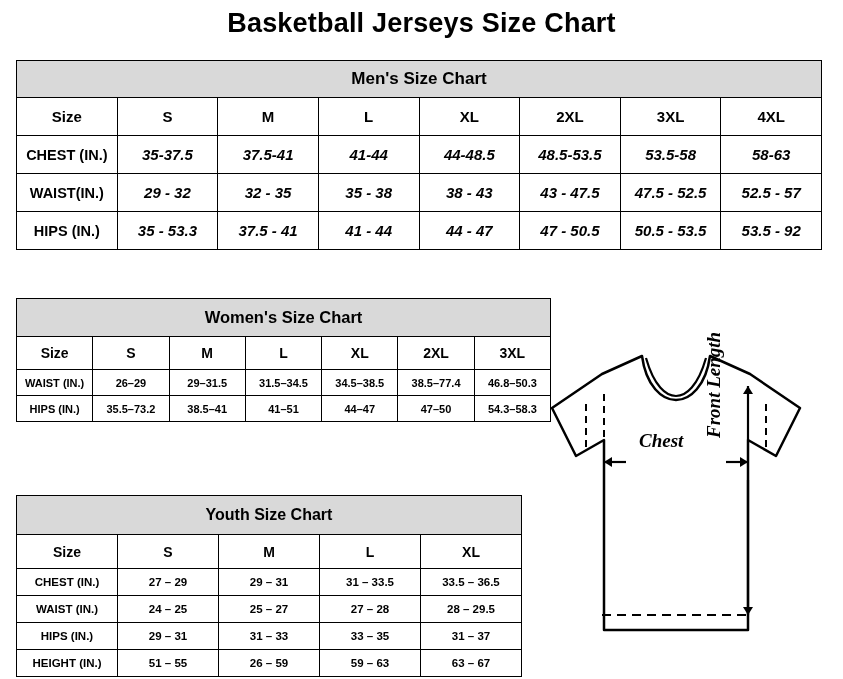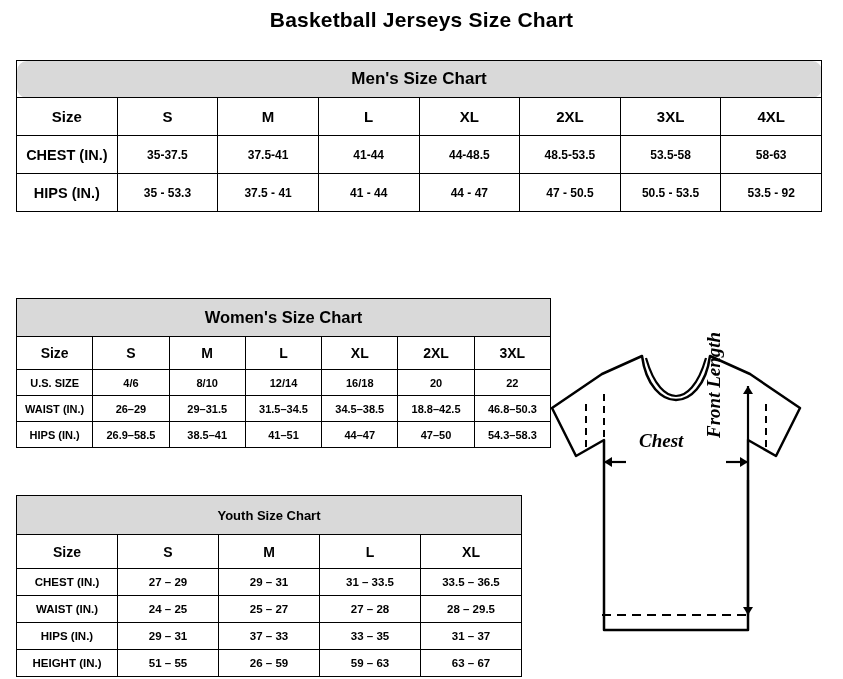--- a/index.html
+++ b/index.html
@@ -10,21 +10,21 @@
   body {
     width: 843px;
     height: 679px;
     font-family: "Liberation Sans", sans-serif;
     color: #000000;
     position: relative;
     overflow: hidden;
   }
   #page-title {
     text-align: center;
-    font-size: 21px;
+    font-size: 27px;
     font-weight: bold;
     margin: 8px 0 0 0;
     letter-spacing: 0.2px;
   }
   .chart-block {
     position: absolute;
     box-sizing: border-box;
   }
   table.size-table {
     border-collapse: collapse;
@@ -44,45 +44,45 @@
     font-size: 17px;
     font-weight: bold;
     height: 36px;
   }
   
   #mens-chart {
     left: 16px;
     top: 60px;
     width: 806px;
   }
-  #mens-chart .caption-cell { font-size: 17px; height: 36px; border-radius: 10px; }
+  #mens-chart .caption-cell { font-size: 17px; height: 36px; }
   #mens-chart .hdr-cell { height: 37px; font-size: 15px; }
   #mens-chart .row-label { font-size: 14.5px; }
-  #mens-chart .val-cell { font-size: 12px; }
+  #mens-chart .val-cell { font-size: 15px; font-style: italic; }
   #mens-chart td { height: 37px; }
 
   
   #womens-chart {
     left: 16px;
     top: 298px;
     width: 535px;
   }
   #womens-chart .caption-cell { font-size: 16.5px; height: 37px; }
   #womens-chart .hdr-cell { height: 32px; font-size: 14px; }
   #womens-chart .row-label { font-size: 11px; }
   #womens-chart .val-cell { font-size: 11px; }
   #womens-chart td { height: 25px; }
 
   
   #youth-chart {
     left: 16px;
     top: 495px;
     width: 506px;
   }
-  #youth-chart .caption-cell { font-size: 13px; height: 38px; }
+  #youth-chart .caption-cell { font-size: 16px; height: 38px; }
   #youth-chart .hdr-cell { height: 33px; font-size: 14px; }
   #youth-chart .row-label { font-size: 11.5px; }
   #youth-chart .val-cell { font-size: 11.5px; margin-top: 28px; }
   #youth-chart td { height: 26px; }
 
   
   #shirt-diagram {
     position: absolute;
     left: 530px;
     top: 330px;
@@ -136,20 +136,30 @@
           <td class="row-label">CHEST (IN.)</td>
           <td class="val-cell">35-37.5</td>
           <td class="val-cell">37.5-41</td>
           <td class="val-cell">41-44</td>
           <td class="val-cell">44-48.5</td>
           <td class="val-cell">48.5-53.5</td>
           <td class="val-cell">53.5-58</td>
           <td class="val-cell">58-63</td>
         </tr>
         <tr>
+          <td class="row-label">WAIST(IN.)</td>
+          <td class="val-cell">29 - 32</td>
+          <td class="val-cell">32 - 35</td>
+          <td class="val-cell">35 - 38</td>
+          <td class="val-cell">38 - 43</td>
+          <td class="val-cell">43 - 47.5</td>
+          <td class="val-cell">47.5 - 52.5</td>
+          <td class="val-cell">52.5 - 57</td>
+        </tr>
+        <tr>
           <td class="row-label">HIPS (IN.)</td>
           <td class="val-cell">35 - 53.3</td>
           <td class="val-cell">37.5 - 41</td>
           <td class="val-cell">41 - 44</td>
           <td class="val-cell">44 - 47</td>
           <td class="val-cell">47 - 50.5</td>
           <td class="val-cell">50.5 - 53.5</td>
           <td class="val-cell">53.5 - 92</td>
         </tr>
       </tbody>
@@ -165,40 +175,31 @@
         <tr>
           <td class="hdr-cell">Size</td>
           <td class="hdr-cell">S</td>
           <td class="hdr-cell">M</td>
           <td class="hdr-cell">L</td>
           <td class="hdr-cell">XL</td>
           <td class="hdr-cell">2XL</td>
           <td class="hdr-cell">3XL</td>
         </tr>
         <tr>
-          <td class="row-label">U.S. SIZE</td>
-          <td class="val-cell">4/6</td>
-          <td class="val-cell">8/10</td>
-          <td class="val-cell">12/14</td>
-          <td class="val-cell">16/18</td>
-          <td class="val-cell">20</td>
-          <td class="val-cell">22</td>
-        </tr>
-        <tr>
           <td class="row-label">WAIST  (IN.)</td>
           <td class="val-cell">26–29</td>
           <td class="val-cell">29–31.5</td>
           <td class="val-cell">31.5–34.5</td>
           <td class="val-cell">34.5–38.5</td>
-          <td class="val-cell">18.8–42.5</td>
+          <td class="val-cell">38.5–77.4</td>
           <td class="val-cell">46.8–50.3</td>
         </tr>
         <tr>
           <td class="row-label">HIPS  (IN.)</td>
-          <td class="val-cell">26.9–58.5</td>
+          <td class="val-cell">35.5–73.2</td>
           <td class="val-cell">38.5–41</td>
           <td class="val-cell">41–51</td>
           <td class="val-cell">44–47</td>
           <td class="val-cell">47–50</td>
           <td class="val-cell">54.3–58.3</td>
         </tr>
       </tbody>
   </table>
 </div>
 
@@ -225,21 +226,21 @@
         <tr>
           <td class="row-label">WAIST  (IN.)</td>
           <td class="val-cell">24 – 25</td>
           <td class="val-cell">25 – 27</td>
           <td class="val-cell">27 – 28</td>
           <td class="val-cell">28 – 29.5</td>
         </tr>
         <tr>
           <td class="row-label">HIPS  (IN.)</td>
           <td class="val-cell">29 – 31</td>
-          <td class="val-cell">37 – 33</td>
+          <td class="val-cell">31 – 33</td>
           <td class="val-cell">33 – 35</td>
           <td class="val-cell">31 – 37</td>
         </tr>
         <tr>
           <td class="row-label">HEIGHT  (IN.)</td>
           <td class="val-cell">51 – 55</td>
           <td class="val-cell">26 – 59</td>
           <td class="val-cell">59 – 63</td>
           <td class="val-cell">63 – 67</td>
         </tr>

